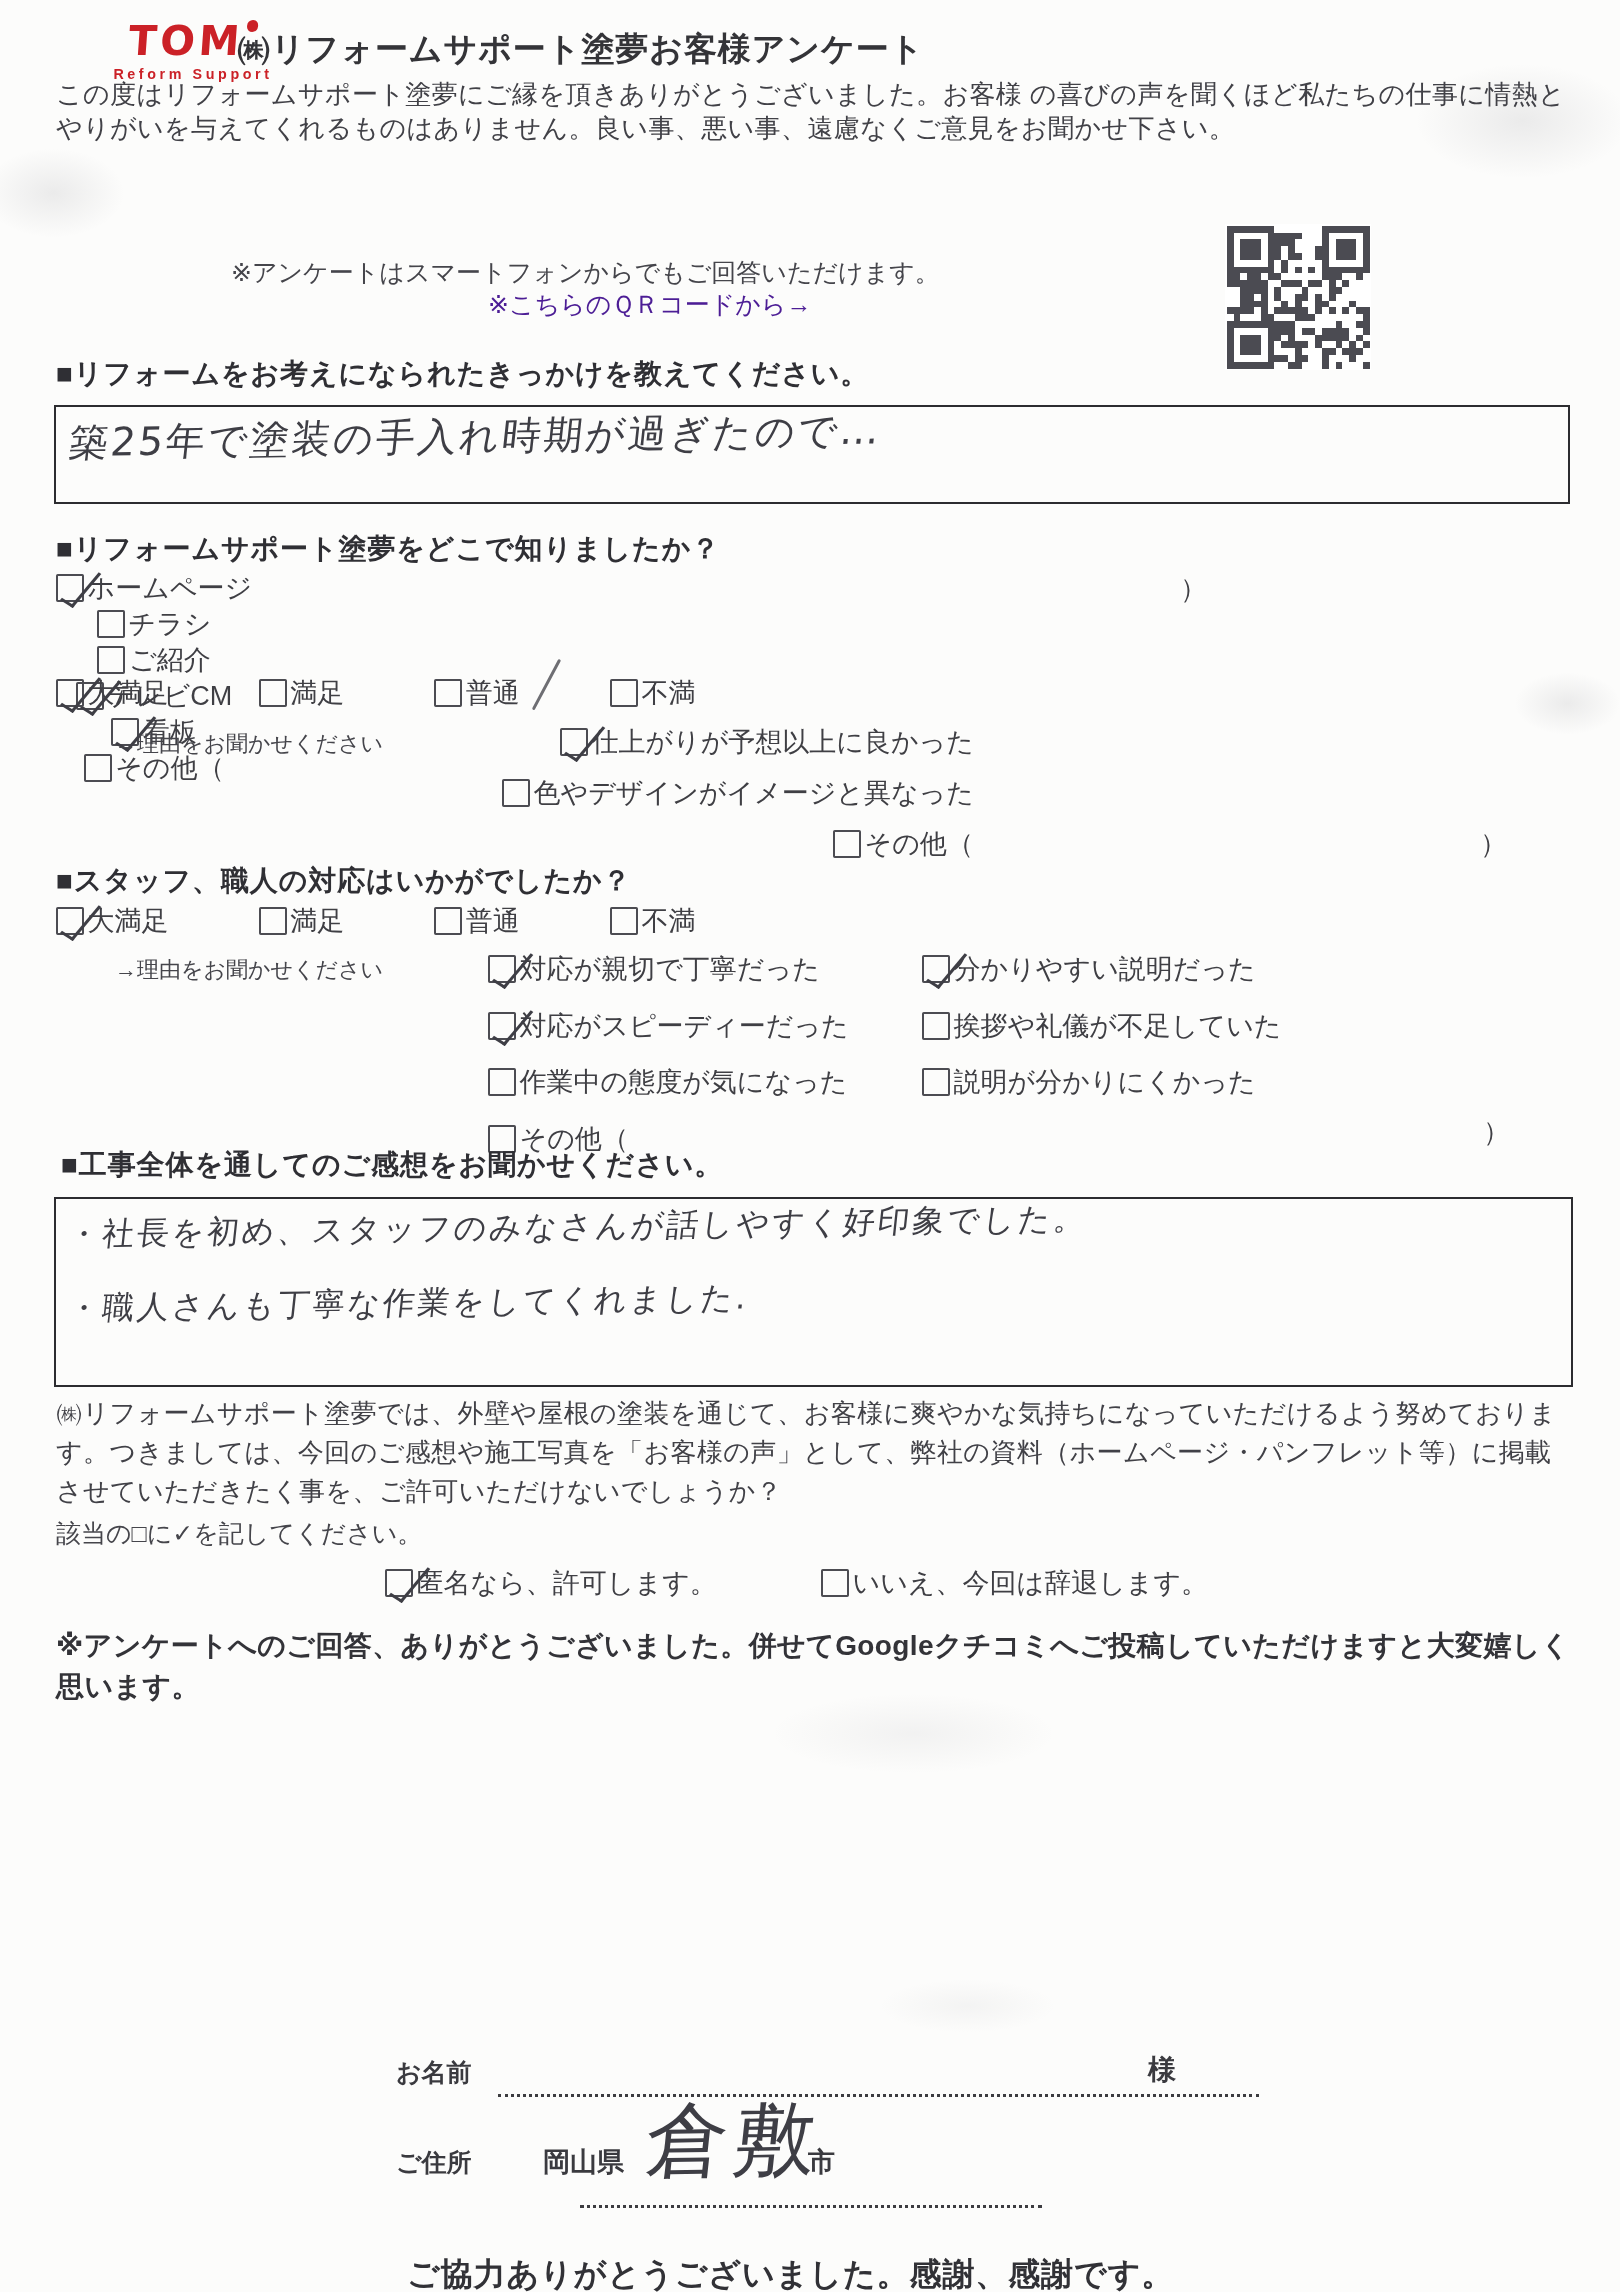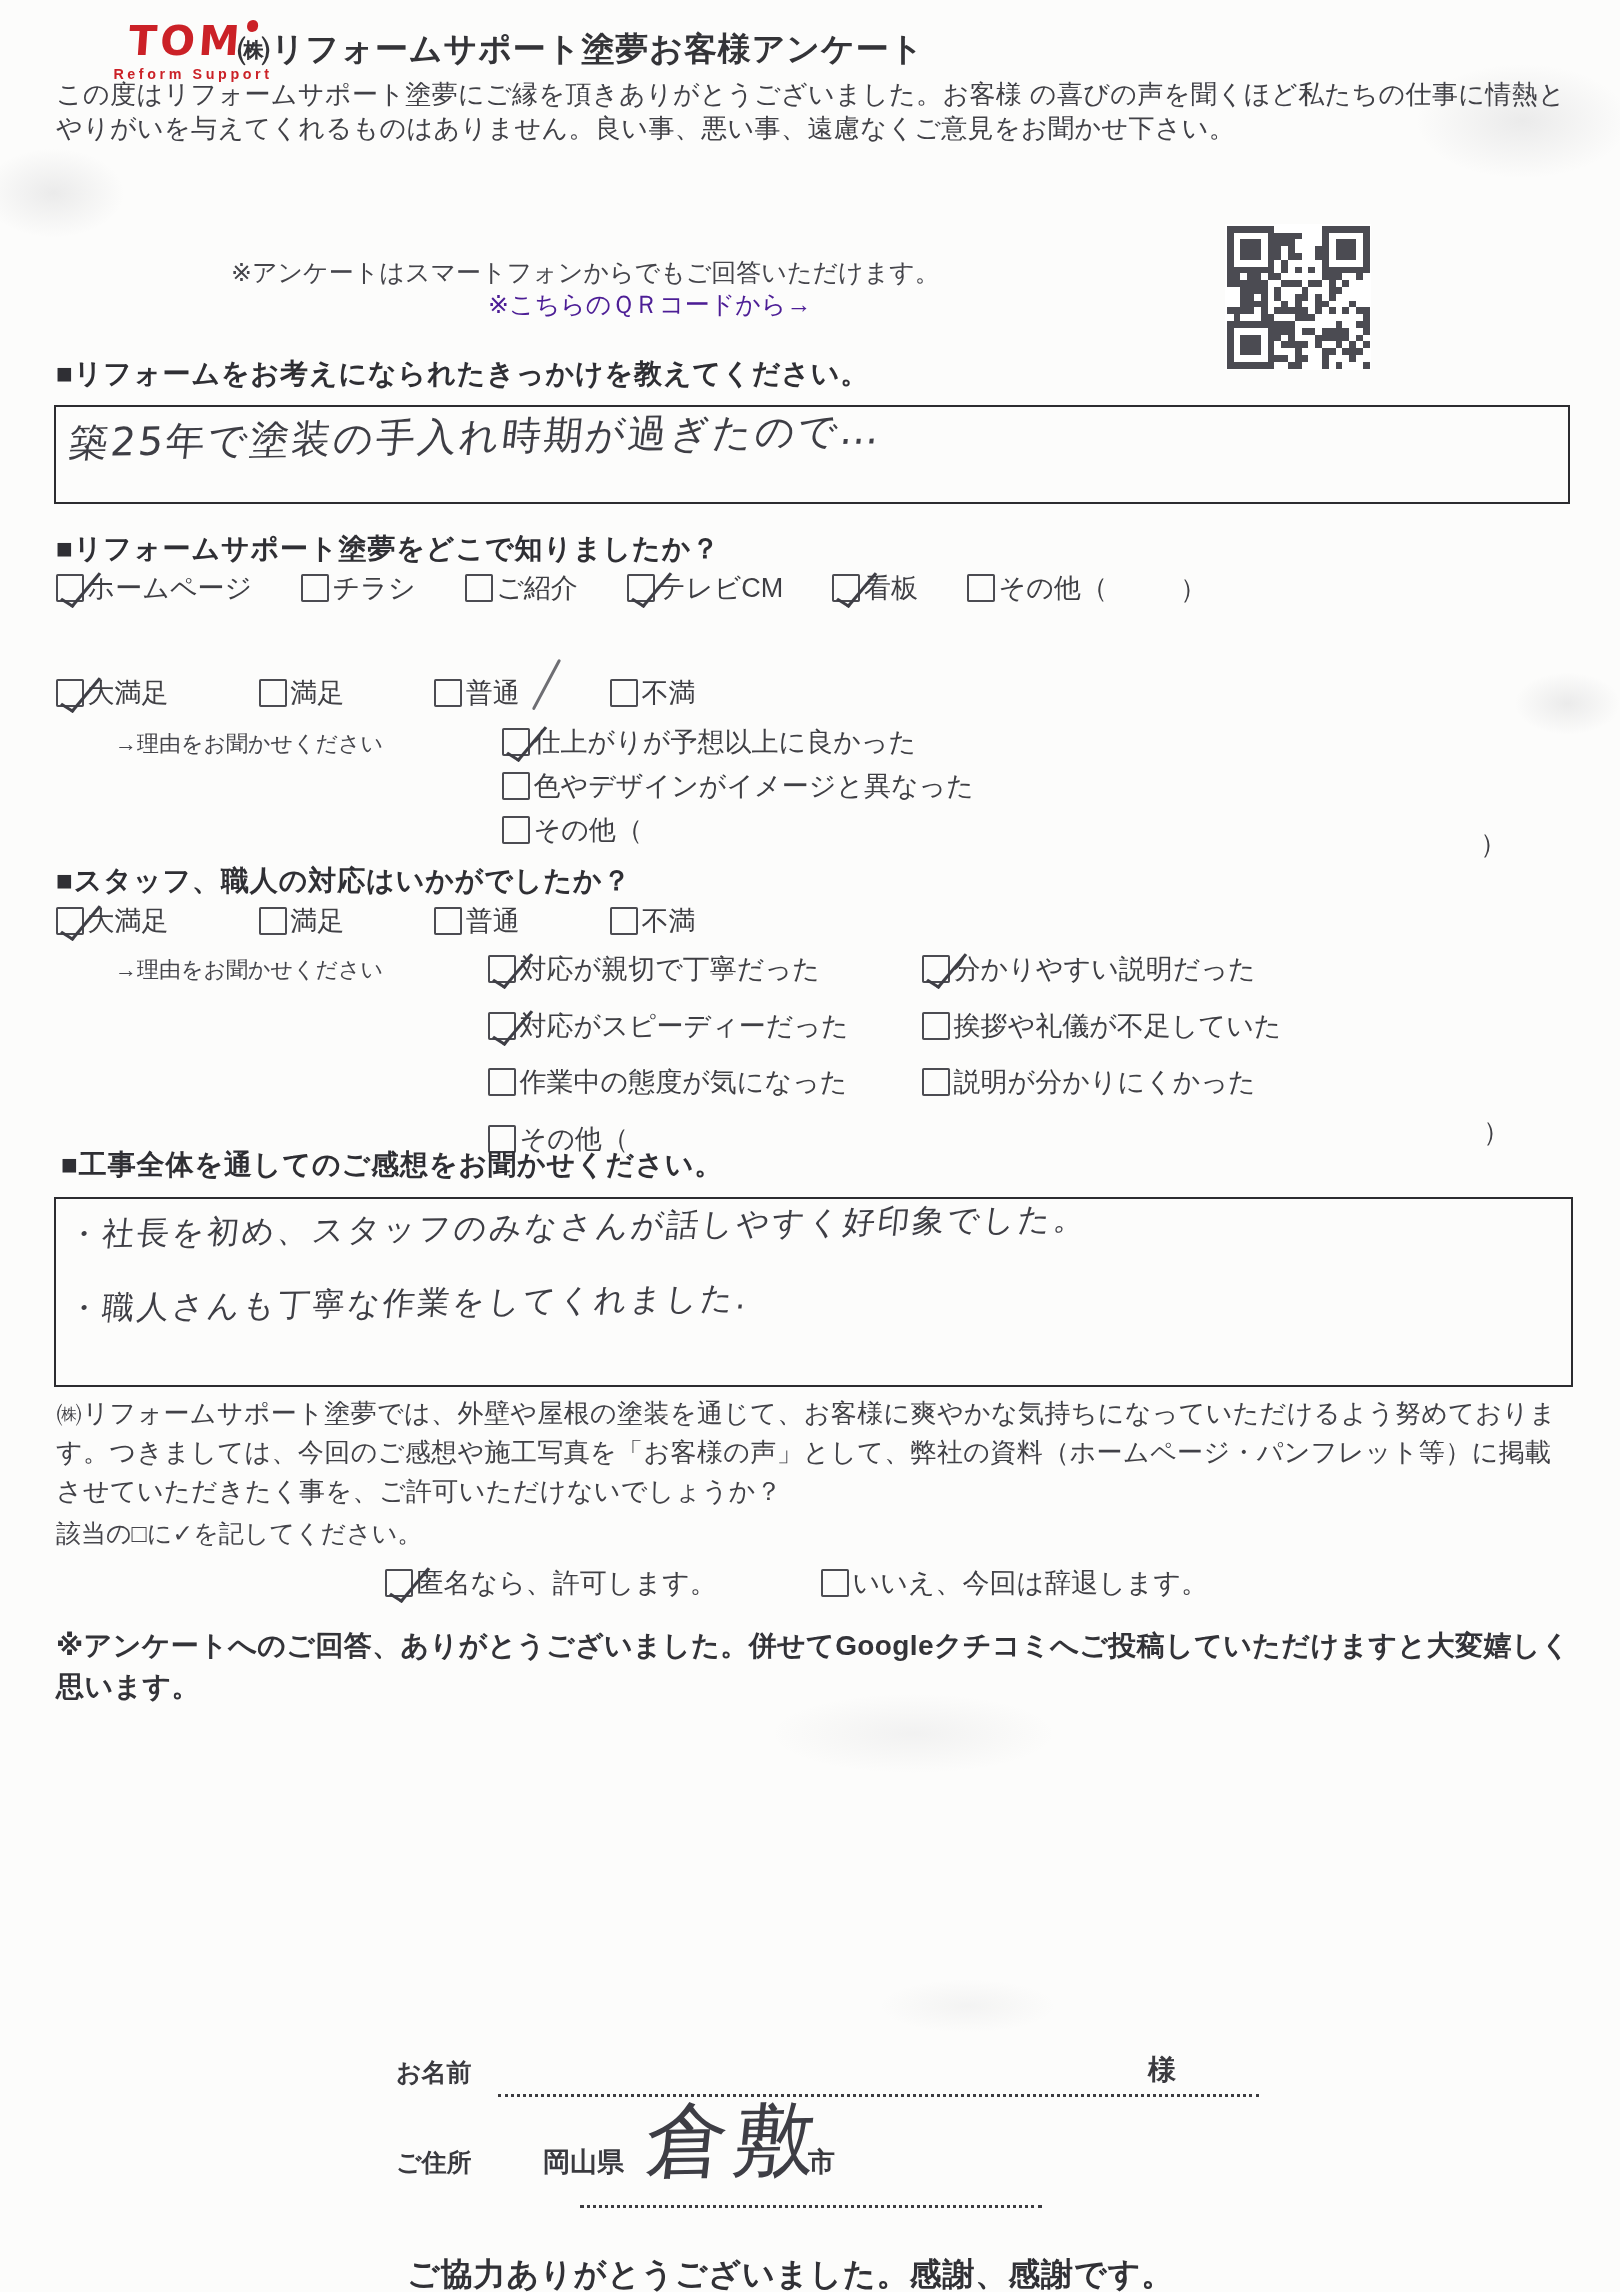--- a/index.html
+++ b/index.html
@@ -77,29 +77,29 @@
   }
   .cb.checked .box::after{
     content:"";position:absolute;left:1.8px;bottom:0;
     width:11.6px;height:41px;
     border-right:3.1px solid #3e3e45;border-bottom:3.6px solid #3e3e45;
     transform-origin:left bottom;transform:rotate(32deg) skewX(-8deg);
   }
   .cb-label{font-size:27px;color:#3f3f44;}
 
   .row{position:absolute;display:flex;align-items:center;}
-  #row-source{left:56px;top:570px;column-gap:49px;}
+  #row-source{left:56px;top:570px;column-gap:49px;flex-direction:column;}
   #row-finish-rate{left:56px;top:675px;column-gap:90px;}
   #row-staff-rate{left:56px;top:903px;column-gap:90px;}
 
   .reason-label{position:absolute;font-size:22px;color:#45454b;text-align:right;}
   #rl3{left:115px;top:729px;}
   #rl4{left:115px;top:955px;}
   .reason-col{position:absolute;display:flex;flex-direction:column;}
-  #q3c1{left:502px;top:724px;row-gap:8px;}
+  #q3c1{left:502px;top:724px;row-gap:15px;align-items:flex-end;}
   #q3c2{left:1039px;top:724px;row-gap:15px;}
   #q4c1{left:488px;top:951px;row-gap:20.6px;}
   #q4c2{left:922px;top:951px;row-gap:20.6px;}
   .close-paren{position:absolute;font-size:27px;color:#3f3f44;}
   #cp2{left:1180px;top:571px;}
   #cp3{left:1480px;top:826px;}
   #cp4{left:1483px;top:1114px;}
 
   .stray{position:absolute;width:2.7px;height:57px;background:#55555b;
     transform:rotate(28deg);border-radius:1.8px;opacity:.85;}

